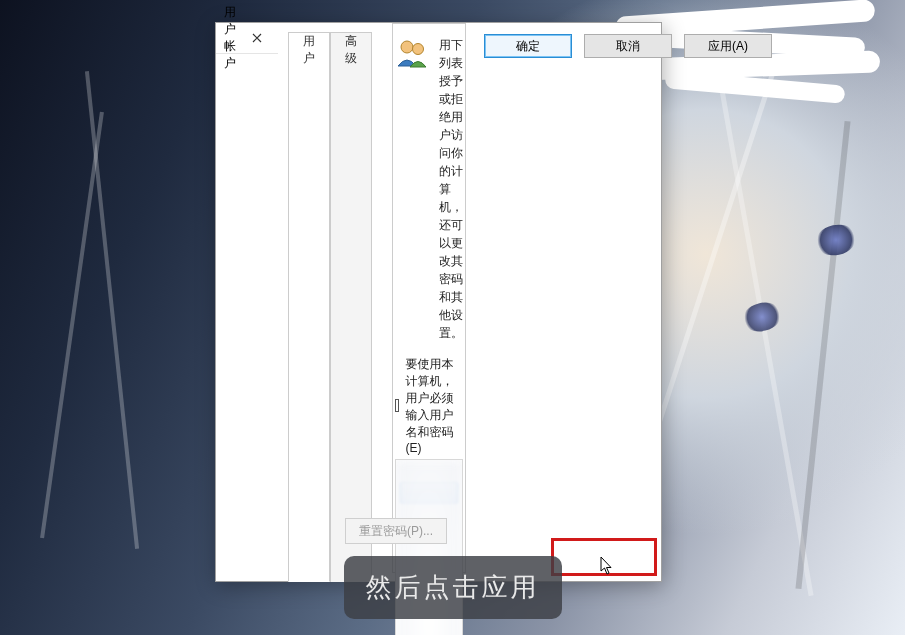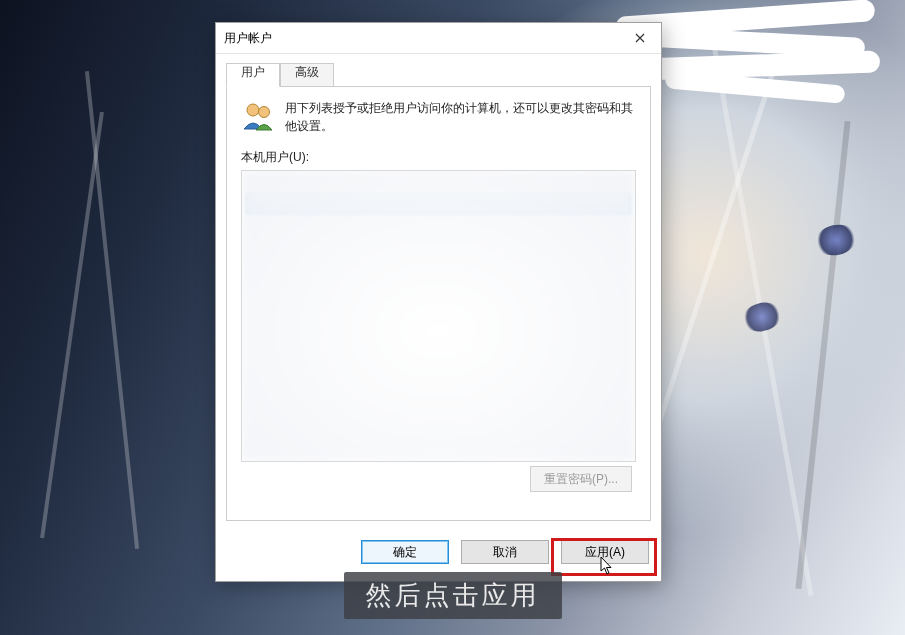--- a/index.html
+++ b/index.html
@@ -40,21 +40,21 @@
   .dialog {
     position: absolute;
     left: 215px;
     top: 22px;
     width: 445px;
     height: 558px;
     background: #fff;
     border: 1px solid #a0a0a0;
     box-shadow: 2px 4px 20px rgba(0,0,0,0.3);
     display: flex;
-    flex-direction: column;
+    flex-direction: row;
   }
   .titlebar {
     height: 30px;
     display: flex;
     align-items: center;
     padding-left: 8px;
     background: #fff;
     border-bottom: 1px solid #e5e5e5;
   }
   .titlebar .title {
@@ -88,21 +88,21 @@
   }
   .tab.active {
     background: #fff;
     border-bottom: 1px solid #fff;
     z-index: 2;
   }
   .tab-panel {
     margin: 0 10px 8px 10px;
     border: 1px solid #ccc;
     flex: 1;
-    padding: 12px 14px;
+    padding: 12px 2px;
     position: relative;
     background: #fff;
   }
   .intro-row {
     display: flex;
     gap: 10px;
   }
   .intro-icon {
     width: 34px;
     height: 34px;
@@ -214,22 +214,22 @@
 
   .caption-bar {
     position: absolute;
     left: 50%;
     transform: translateX(-50%);
     bottom: 16px;
     background: rgba(60,62,68,0.82);
     color: #e9e9e9;
     font-size: 26px;
     letter-spacing: 3px;
-    padding: 6px 22px;
-    border-radius: 2px;
+    padding: 14px 22px;
+    border-radius: 10px;
     white-space: nowrap;
   }
 </style>
 </head>
 <body>
 
 <div class="desktop">
 
   <div class="stroke" style="left:70px; top:110px; width:4px; height:430px; transform:rotate(8deg);"></div>
   <div class="stroke" style="left:110px; top:70px; width:4px; height:480px; transform:rotate(-6deg);"></div>
@@ -270,22 +270,25 @@
           <svg viewBox="0 0 34 34">
             <circle cx="12" cy="11" r="6" fill="#f2c27d" stroke="#b3862f"></circle>
             <path d="M3 30 q9 -12 18 0 z" fill="#3b7bbf" stroke="#2a5f96"></path>
             <circle cx="23" cy="13" r="5.5" fill="#f2c27d" stroke="#b3862f"></circle>
             <path d="M15 31 q8 -11 16 0 z" fill="#5aa24a" stroke="#3c7a30"></path>
           </svg>
         </div>
         <div class="intro-text">用下列表授予或拒绝用户访问你的计算机，还可以更改其密码和其他设置。</div>
       </div>
 
-
-      <div class="section-label">本机用户(U):</div>
+      <div class="checkbox-row">
+        <span class="chk"></span>
+        <span>要使用本计算机，用户必须输入用户名和密码(E)</span>
+      </div>
+
 
       <div class="user-list">
         <div class="sel-band"></div>
         <div class="blur-cover"></div>
       </div>
 
       <div class="reset-btn">重置密码(P)...</div>
 
     </div>
 

